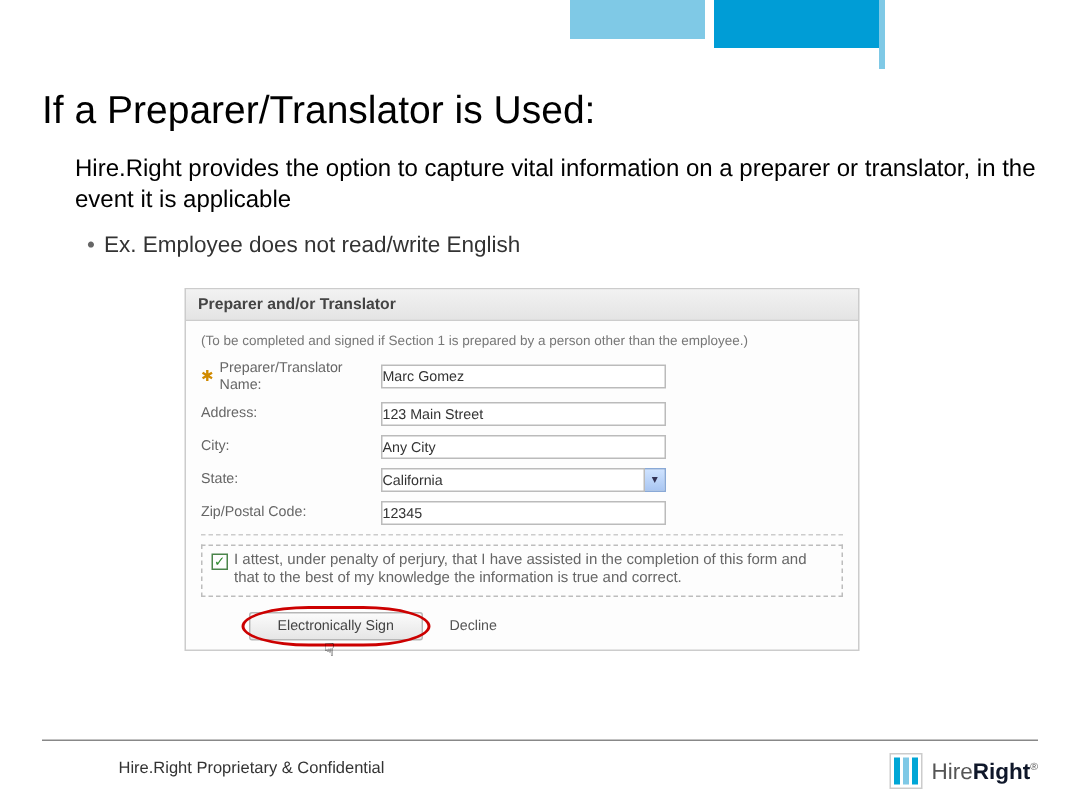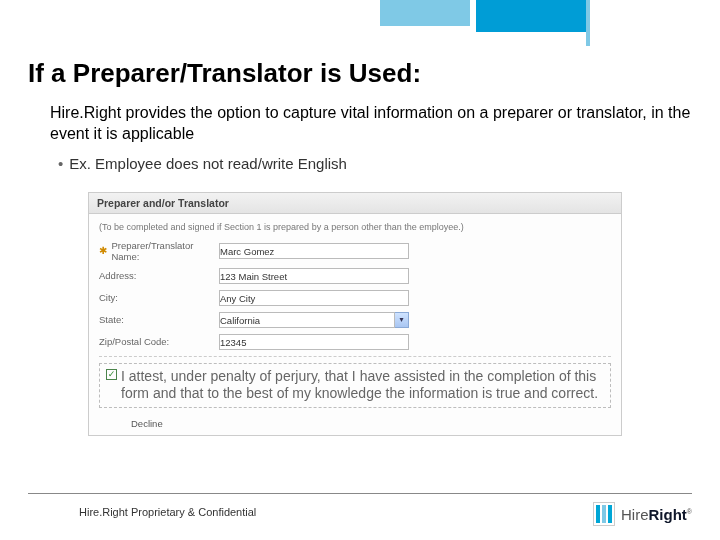--- a/index.html
+++ b/index.html
@@ -15,29 +15,29 @@
   
   .topdeco {
     position: absolute; top: 0; right: 130px;
     display: flex; align-items: flex-start;
   }
   .topdeco .b1 { width: 90px; height: 26px; background: #7fc9e6; }
   .topdeco .b2 { width: 110px; height: 32px; background: #009dd6; margin-left: 6px; }
   .topdeco .b3 { width: 4px; height: 46px; background: #7fc9e6; margin-left: 0; }
 
   .slide { padding: 50px 28px 0 28px; }
-  .title { font-size: 26px; font-weight: bold; margin: 8px 0 14px 0; }
+  .title { font-size: 26px; font-weight: normal; margin: 8px 0 14px 0; }
   .lead  { font-size: 16px; line-height: 1.3; margin: 0 0 10px 22px; }
   .bullet { font-size: 15px; margin-left: 30px; color: #333; }
   .bullet .dot { color: #666; margin-right: 6px; }
 
   
   .panel {
-    width: 534px;
-    margin: 20px 0 0 60px;
+    width: 450px;
+    margin: 20px 0 0 95px;
     border: 1px solid #ccc;
     background: #fdfdfd;
     font-size: 10px;
     color: #555;
   }
   .panel-hdr {
     background: linear-gradient(#f2f2f2,#e4e4e4);
     border-bottom: 1px solid #ccc;
     padding: 4px 8px;
     font-weight: bold;
@@ -72,21 +72,21 @@
   }
   .req { color: #d08a00; font-size: 10px; }
   .hr { border-top: 1px dashed #ccc; margin: 6px 0 6px 0; }
   .attest-row { display: flex; align-items: flex-start; gap: 4px; border: 1px dashed #bdbdbd; padding: 4px 6px; }
   .chk {
     width: 11px; height: 11px; border: 1px solid #4a844a;
     display: flex; align-items: center; justify-content: center;
     color: #2f8a2f; font-size: 9px; line-height: 9px; margin-top: 1px;
     flex-shrink: 0;
   }
-  .attest-txt { font-size: 14px; color: #666; line-height: 1.25; }
+  .attest-txt { font-size: 10px; color: #666; line-height: 1.25; }
   .btnrow { display: flex; gap: 18px; margin: 10px 0 0 32px; align-items: center; }
   .btn {
     border: 1px solid #b6b6b6;
     background: linear-gradient(#fbfbfb,#e6e6e6);
     padding: 3px 18px;
     font-size: 9.5px;
     color: #444;
     border-radius: 2px;
     position: relative;
   }
@@ -180,20 +180,25 @@
       </div>
 
       <div class="hr"></div>
 
       <div class="attest-row">
         <div class="chk">✓</div>
         <div class="attest-txt">I attest, under penalty of perjury, that I have assisted in the completion of this form and that to the best of my knowledge the information is true and correct.</div>
       </div>
 
       <div class="btnrow">
+        <div class="btn">
+          <span>Electronically Sign</span>
+          <span class="circle"></span>
+          <span class="cursor-icon">☟</span>
+        </div>
         <div class="linkbtn">Decline</div>
       </div>
     </div>
   </div>
 </div>
 
 <div class="foot-line"></div>
 <div class="foot-txt">Hire.Right Proprietary &amp; Confidential</div>
 <div class="logo">
   <div class="logo-bars">

